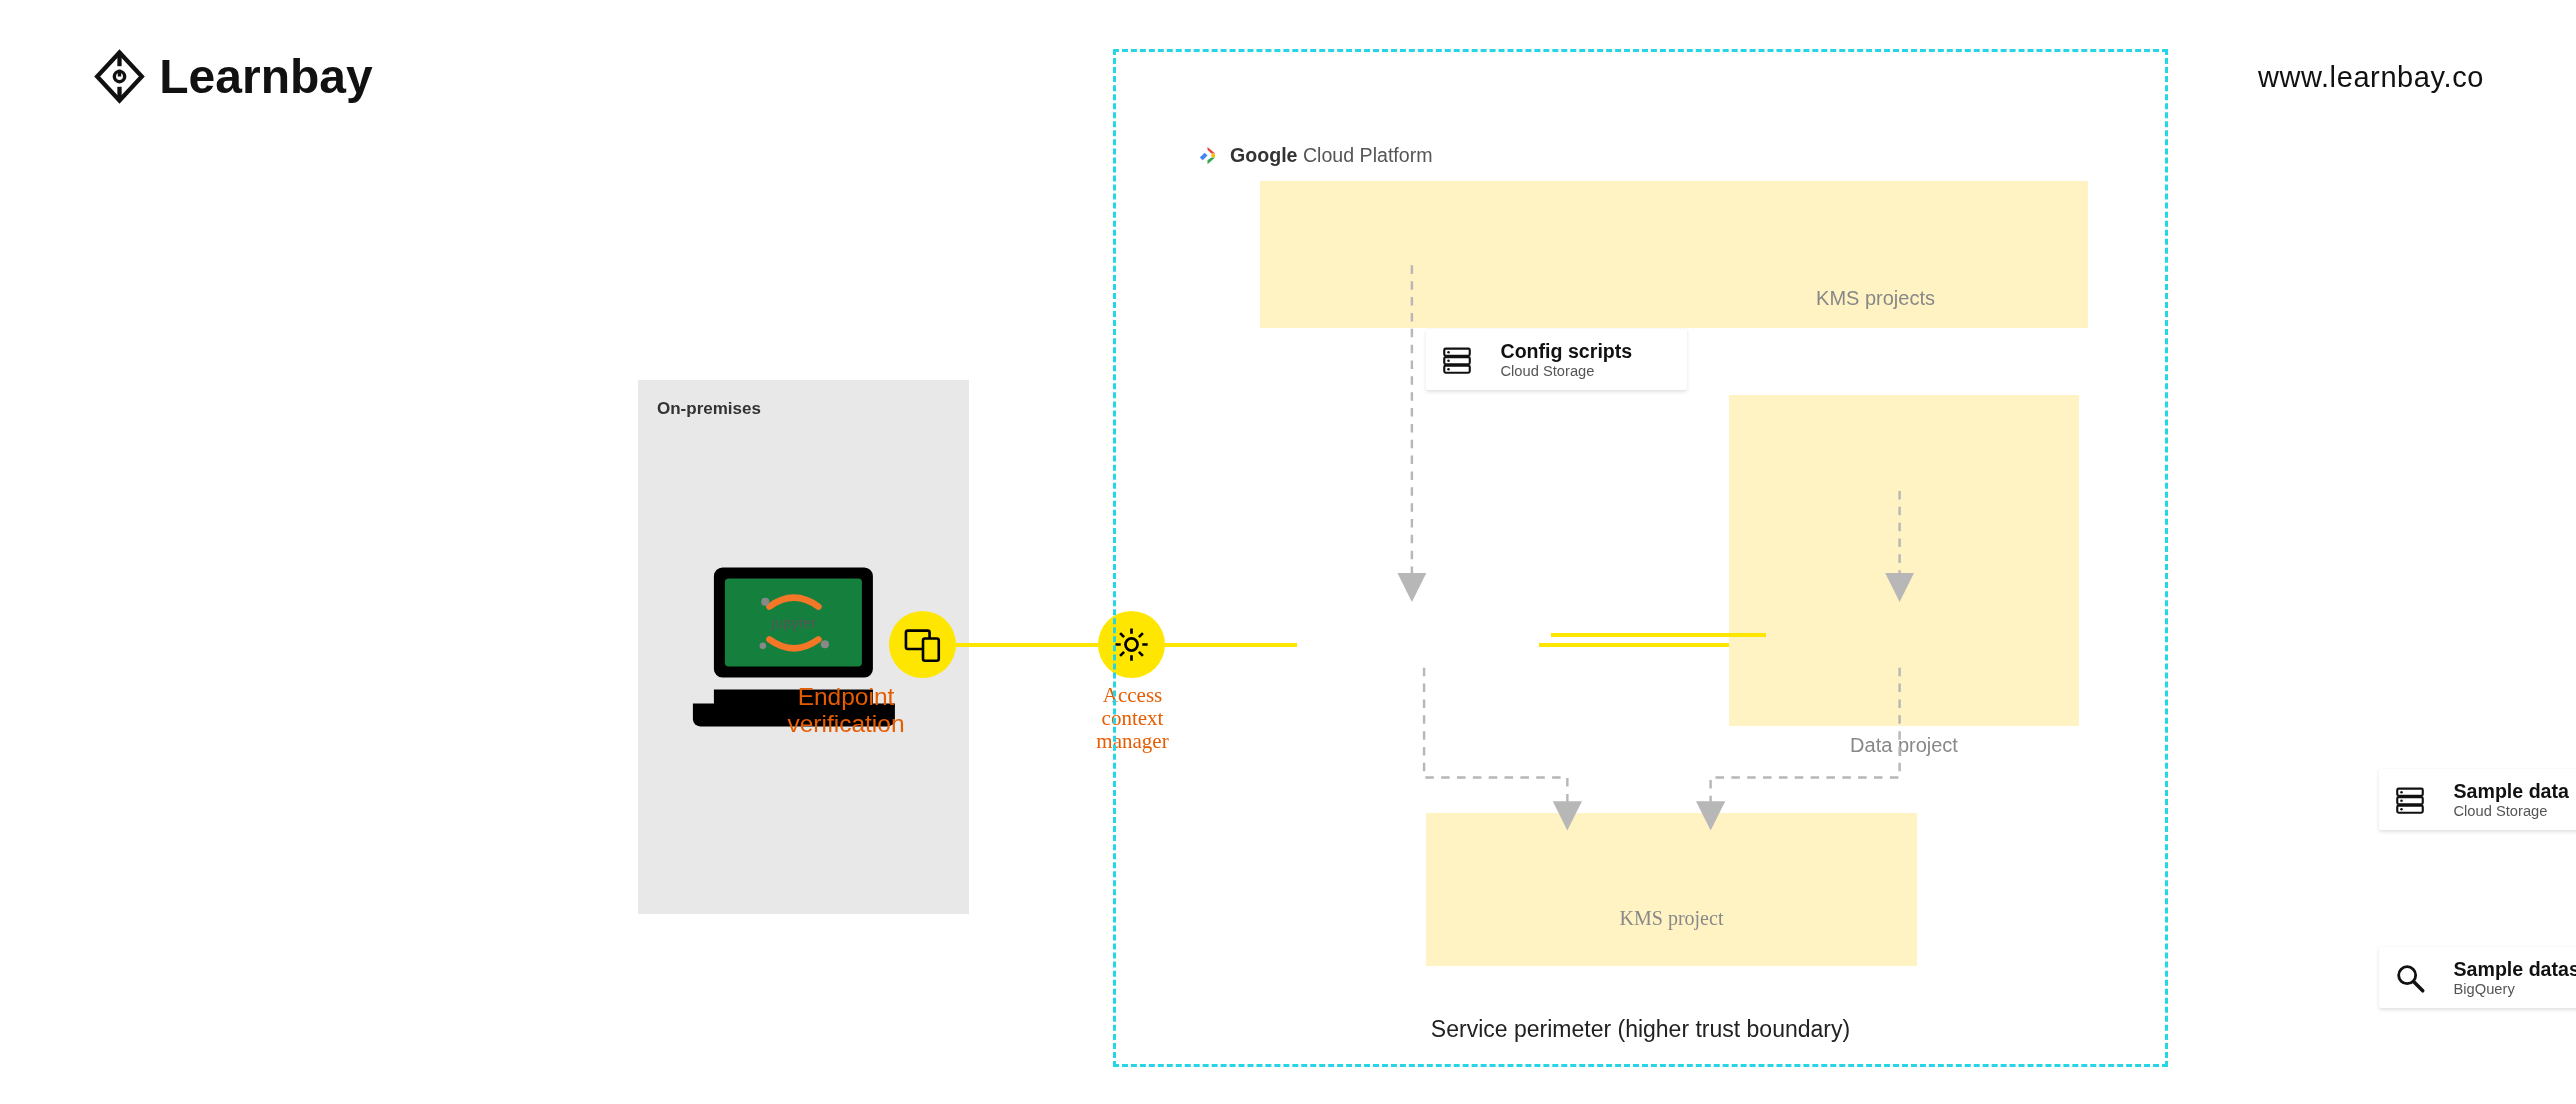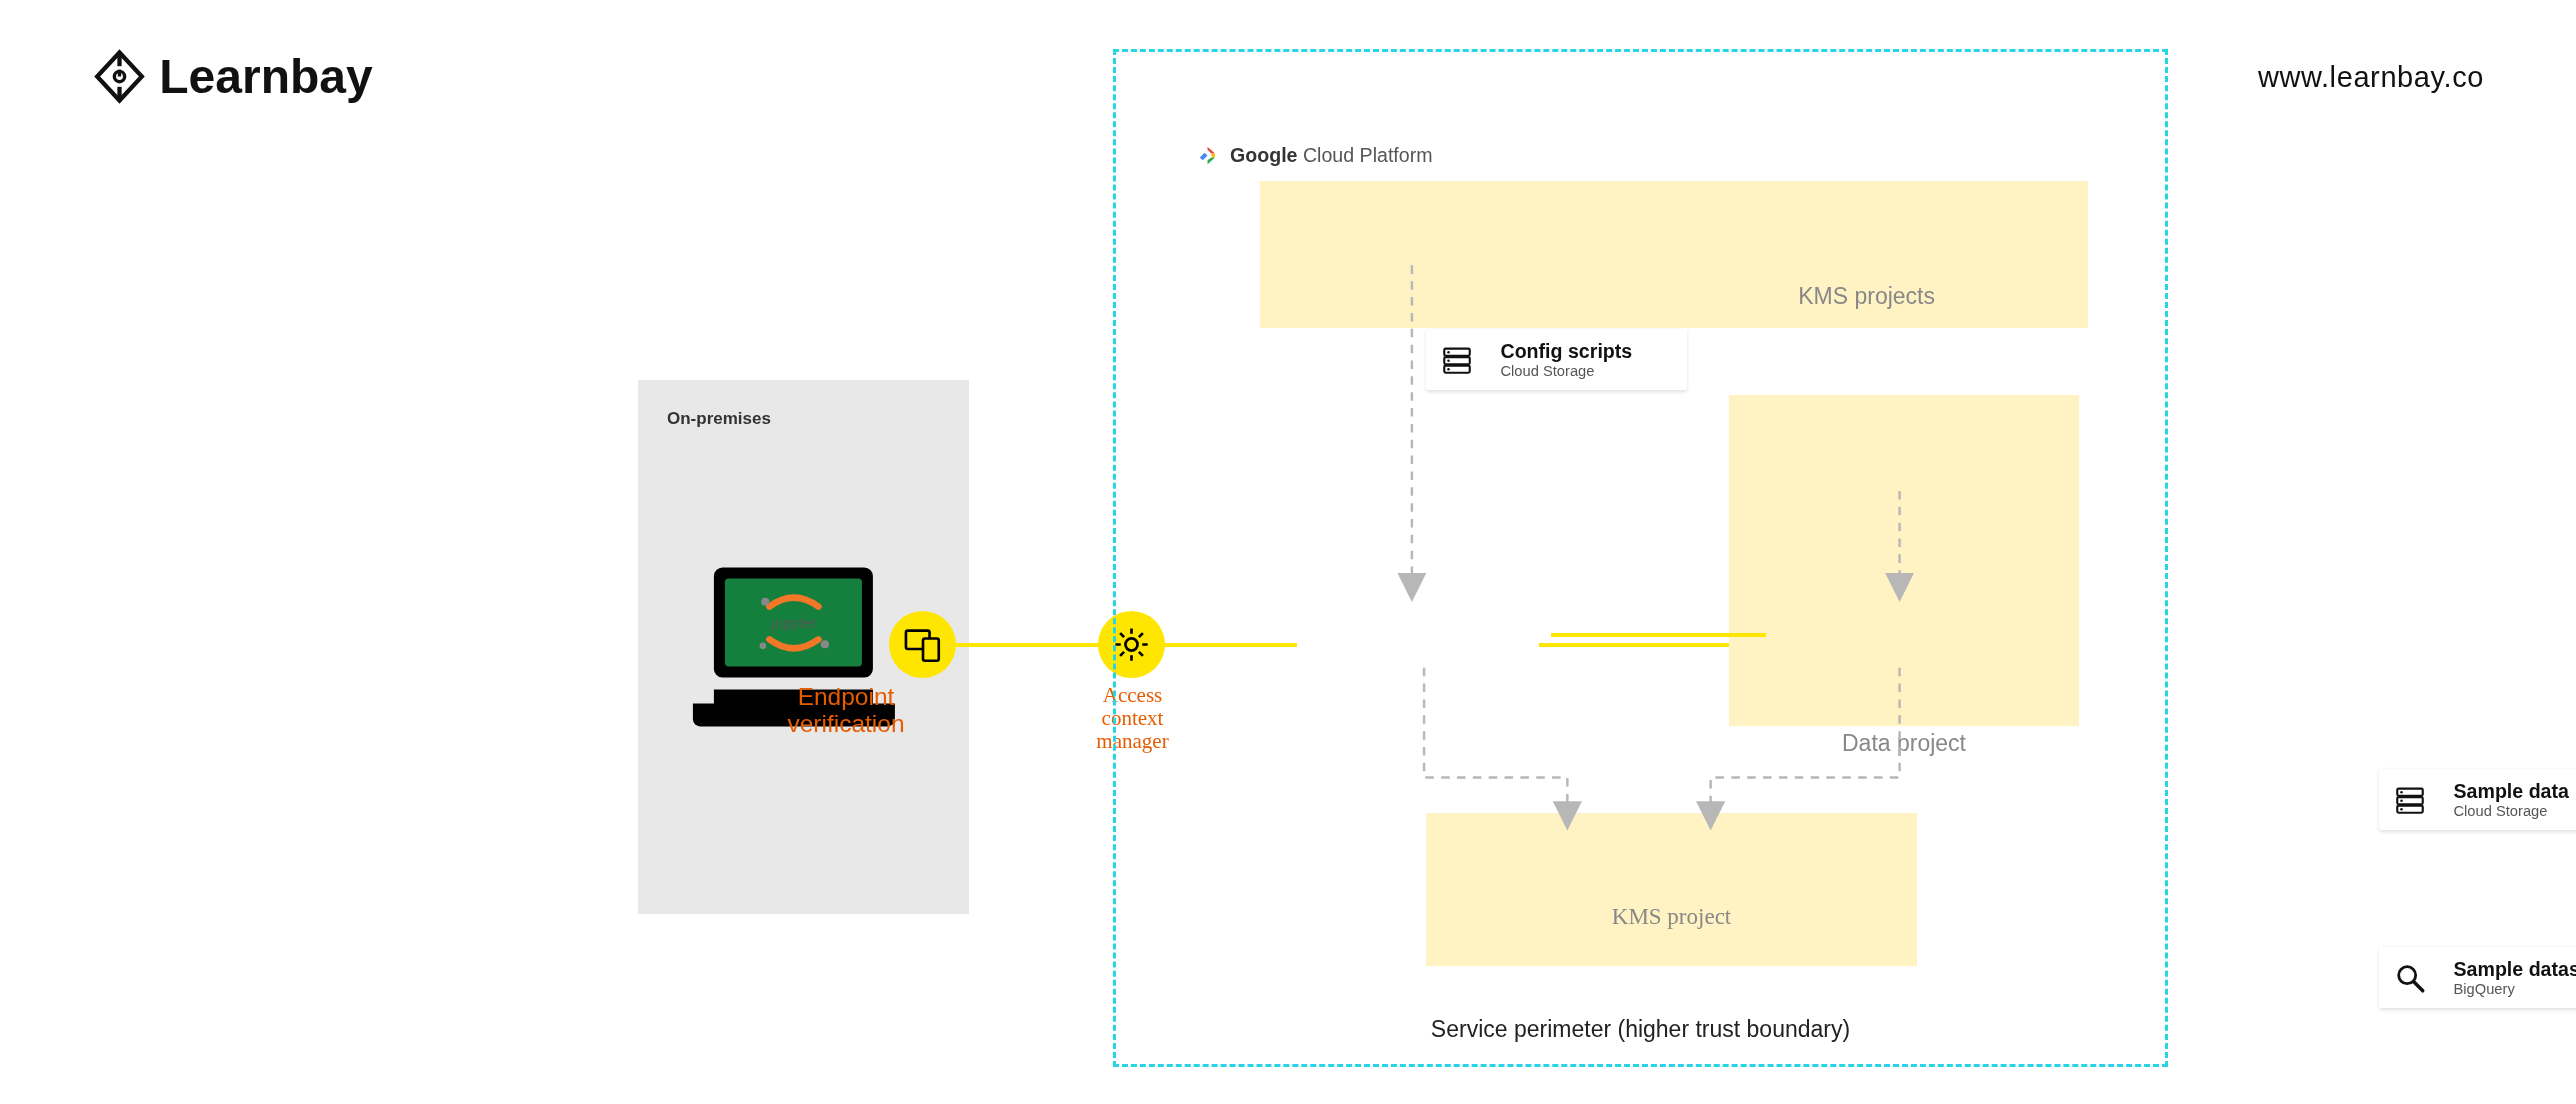--- a/index.html
+++ b/index.html
@@ -21,21 +21,21 @@
   .logo-mark { width: 55px; height: 55px; }
   .url {
     position: absolute; top: 61px; right: 92px;
     font-size: 29px; color: #111; letter-spacing: 0.6px;
   }
 
   
   .onprem {
     position: absolute; left: 638px; top: 380px;
     width: 331px; height: 534px;
-    background: #e8e8e8; padding: 29px;
+    background: #e8e8e8; padding: 19px;
   }
   .onprem-label { font-size: 17px; color: #333; font-weight: 600; }
   .laptop-wrap {
     position: absolute; left: 50%; top: 50%;
     transform: translate(-55%, -50%);
   }
   .laptop { width: 202px; height: 159px; position: relative; }
   .laptop-screen {
     width: 159px; height: 110px; background: #000; border-radius: 8.6px;
     position: absolute; top: 0; left: 21.5px;
@@ -88,21 +88,21 @@
     display: flex; align-items: center; gap: 11px;
     font-size: 19.6px; color: #555;
   }
   .gcp-brand b { font-weight: 600; color: #333; }
 
   
   .proj {
     position: absolute; background: #fff3c4;
   }
   .proj-label {
-    position: absolute; font-size: 23px; color: #888; white-space: nowrap;
+    position: absolute; font-size: 20px; color: #888; white-space: nowrap;
   }
   .kms-top { left: 144px; top: 129px; width: 828px; height: 147px; }
   .kms-top .proj-label { right: 153px; bottom: 18.4px; }
 
   .analytics { left: 144px; top: 497px; width: 399px; height: 190px; padding-top: 43px; }
   .analytics .proj-label { left: 50%; transform: translateX(-50%); bottom: 18.4px; }
 
   .dataproj { left: 613px; top: 343px; width: 350px; height: 331px; }
   .dataproj .proj-label { left: 50%; transform: translateX(-50%); bottom: -31px; }
 

